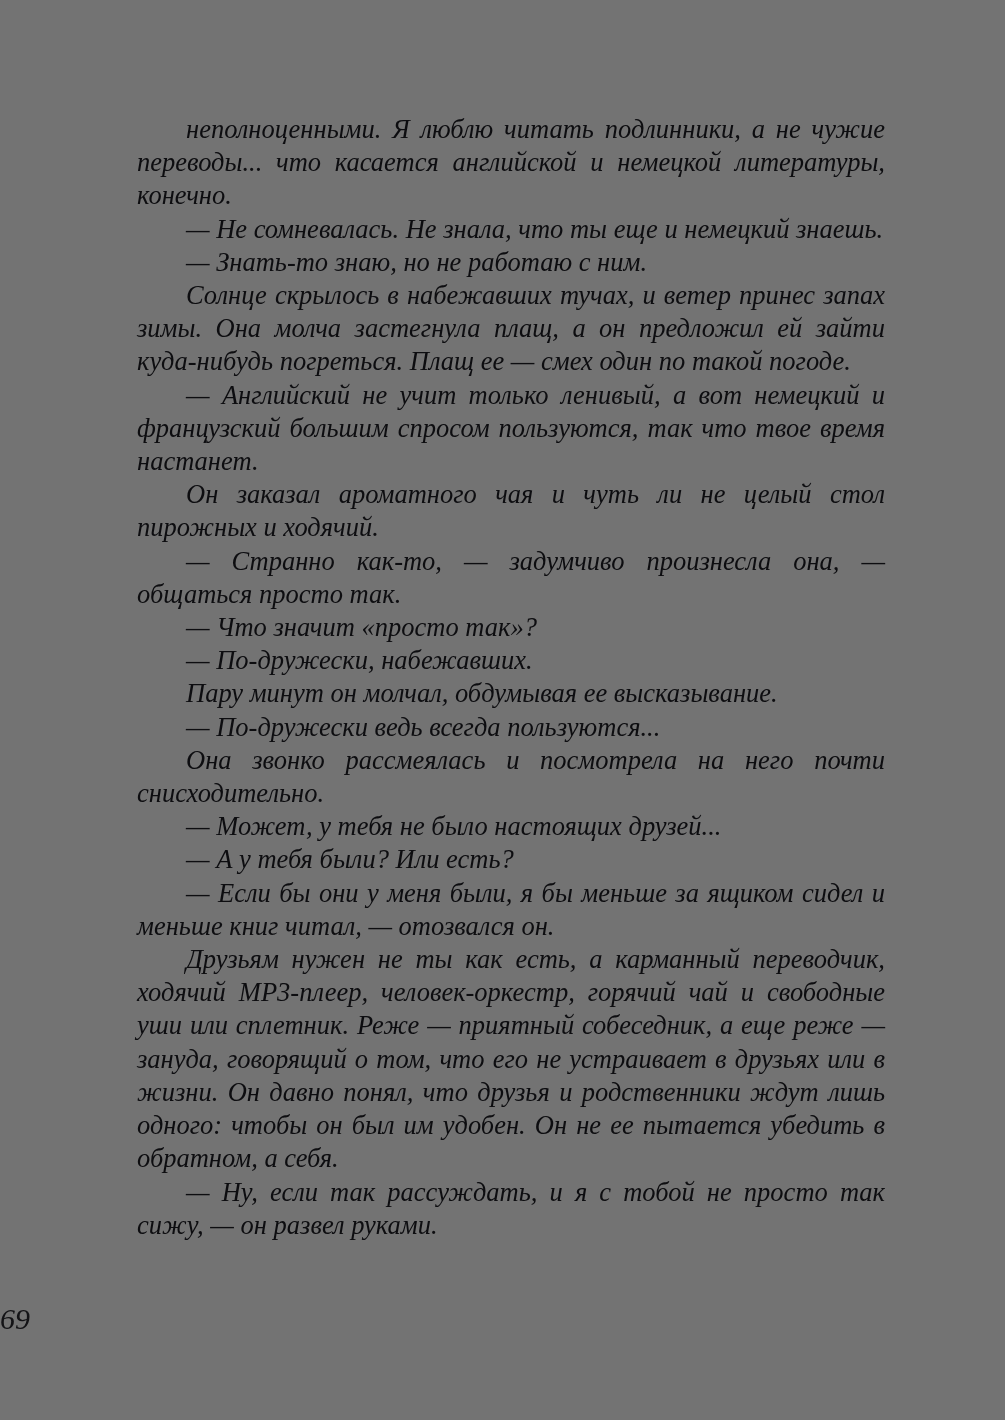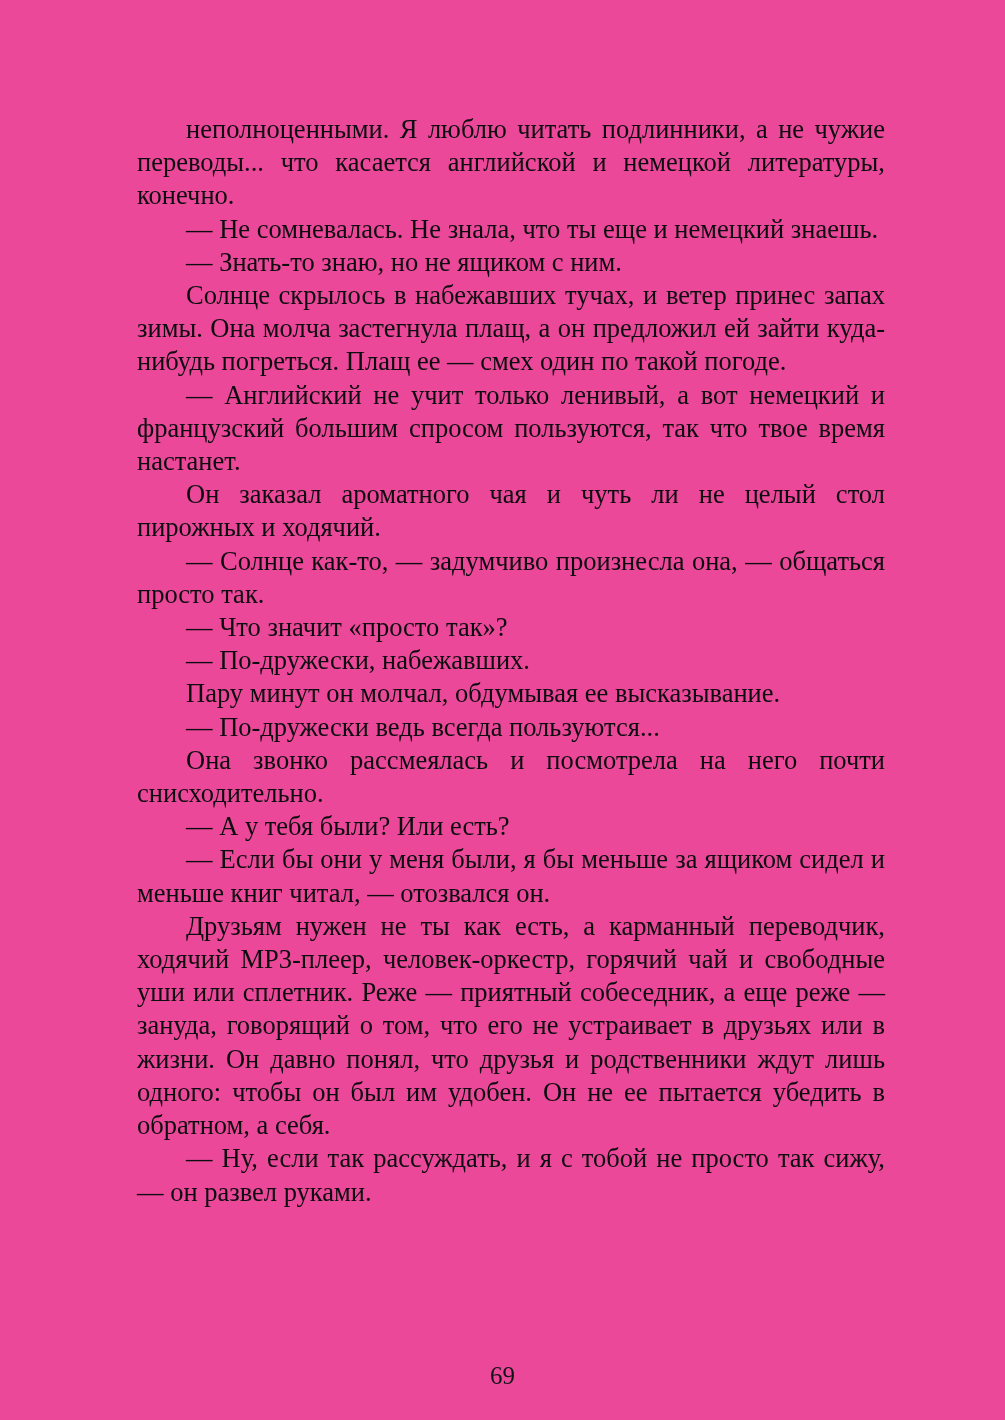--- a/index.html
+++ b/index.html
@@ -8,23 +8,24 @@
     padding: 0;
     background: #ffffff;
   }
   body {
     font-family: "Liberation Serif", "DejaVu Serif", serif;
   }
   .page {
     position: relative;
     width: 1005px;
     height: 1420px;
-    background: #ec4899;
+    background: #737373;
     overflow: hidden;
     box-sizing: border-box;
+    font-style: italic;
   }
   .text-column {
     position: absolute;
     left: 137px;
     top: 113px;
     width: 748px;
   }
   .para {
     margin: 0;
     font-size: 26.5px;
@@ -37,46 +38,46 @@
     -webkit-hyphens: manual;
     word-spacing: 0px;
   }
   
   .para:last-of-type { }
 
   .page-number {
     position: absolute;
     left: 0;
     right: 0;
-    top: 1361px;
-    text-align: center;
-    font-size: 25px;
+    top: 1304px;
+    font-size: 30px;
     line-height: 30px;
     color: #131316;
     font-family: "Liberation Serif", "DejaVu Serif", serif;
   }
 </style>
 </head>
 <body>
 
 <div class="page">
 
   <div class="text-column">
     <p class="para">неполноценными. Я люблю читать подлинники, а не чужие переводы... что касается английской и немецкой литературы, конечно.</p>
     <p class="para">— Не сомневалась. Не знала, что ты еще и немецкий знаешь.</p>
-    <p class="para">— Знать-то знаю, но не ящиком с ним.</p>
+    <p class="para">— Знать-то знаю, но не работаю с ним.</p>
     <p class="para">Солнце скрылось в набежавших тучах, и ветер принес запах зимы. Она молча застегнула плащ, а он предложил ей зайти куда-нибудь погреться. Плащ ее — смех один по такой погоде.</p>
     <p class="para">— Английский не учит только ленивый, а вот немецкий и французский большим спросом пользуются, так что твое время настанет.</p>
     <p class="para">Он заказал ароматного чая и чуть ли не целый стол пирожных и ходячий.</p>
-    <p class="para">— Солнце как-то, — задумчиво произнесла она, — общаться просто так.</p>
+    <p class="para">— Странно как-то, — задумчиво произнесла она, — общаться просто так.</p>
     <p class="para">— Что значит «просто так»?</p>
     <p class="para">— По-дружески, набежавших.</p>
     <p class="para">Пару минут он молчал, обдумывая ее высказывание.</p>
     <p class="para">— По-дружески ведь всегда пользуются...</p>
     <p class="para">Она звонко рассмеялась и посмотрела на него почти снисходительно.</p>
+    <p class="para">— Может, у тебя не было настоящих друзей...</p>
     <p class="para">— А у тебя были? Или есть?</p>
     <p class="para">— Если бы они у меня были, я бы меньше за ящиком сидел и меньше книг читал, — отозвался он.</p>
     <p class="para">Друзьям нужен не ты как есть, а карманный переводчик, ходячий MP3-плеер, человек-оркестр, горячий чай и свободные уши или сплетник. Реже — приятный собеседник, а еще реже — зануда, говорящий о том, что его не устраивает в друзьях или в жизни. Он давно понял, что друзья и родственники ждут лишь одного: чтобы он был им удобен. Он не ее пытается убедить в обратном, а себя.</p>
     <p class="para">— Ну, если так рассуждать, и я с тобой не просто так сижу, — он развел руками.</p>
   </div>
 
   <div class="page-number">69</div>
 
 </div>
 

